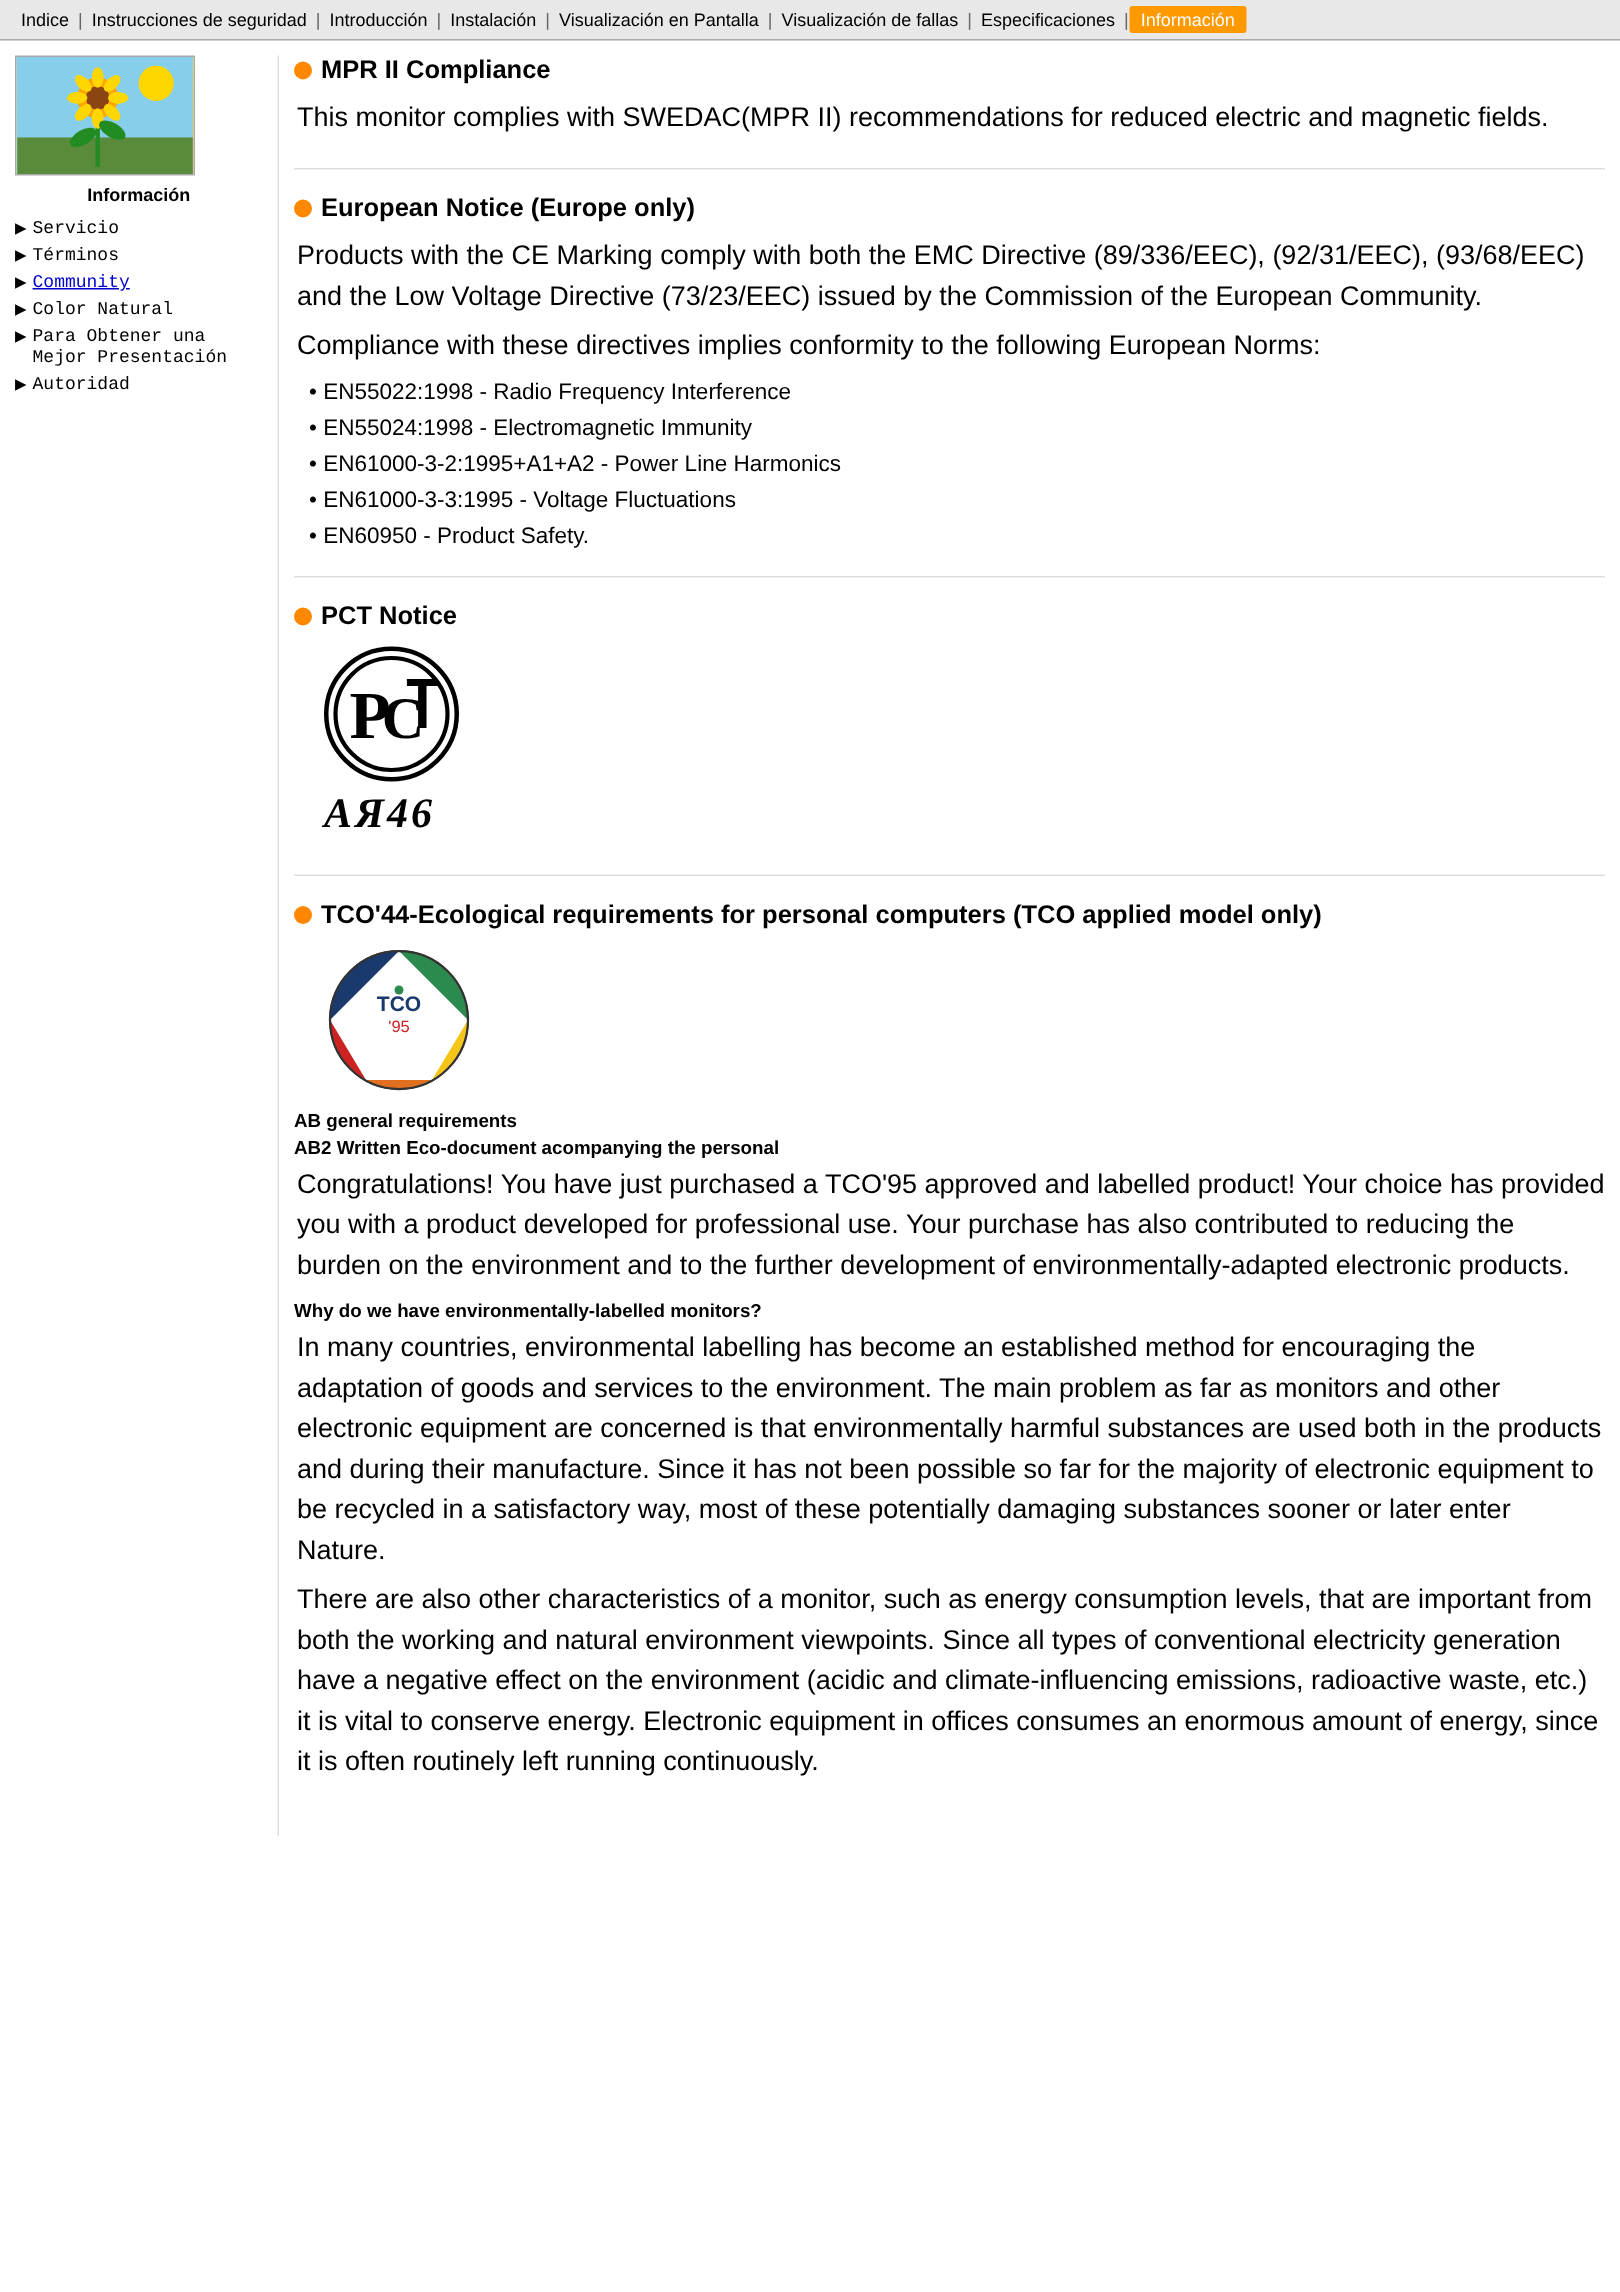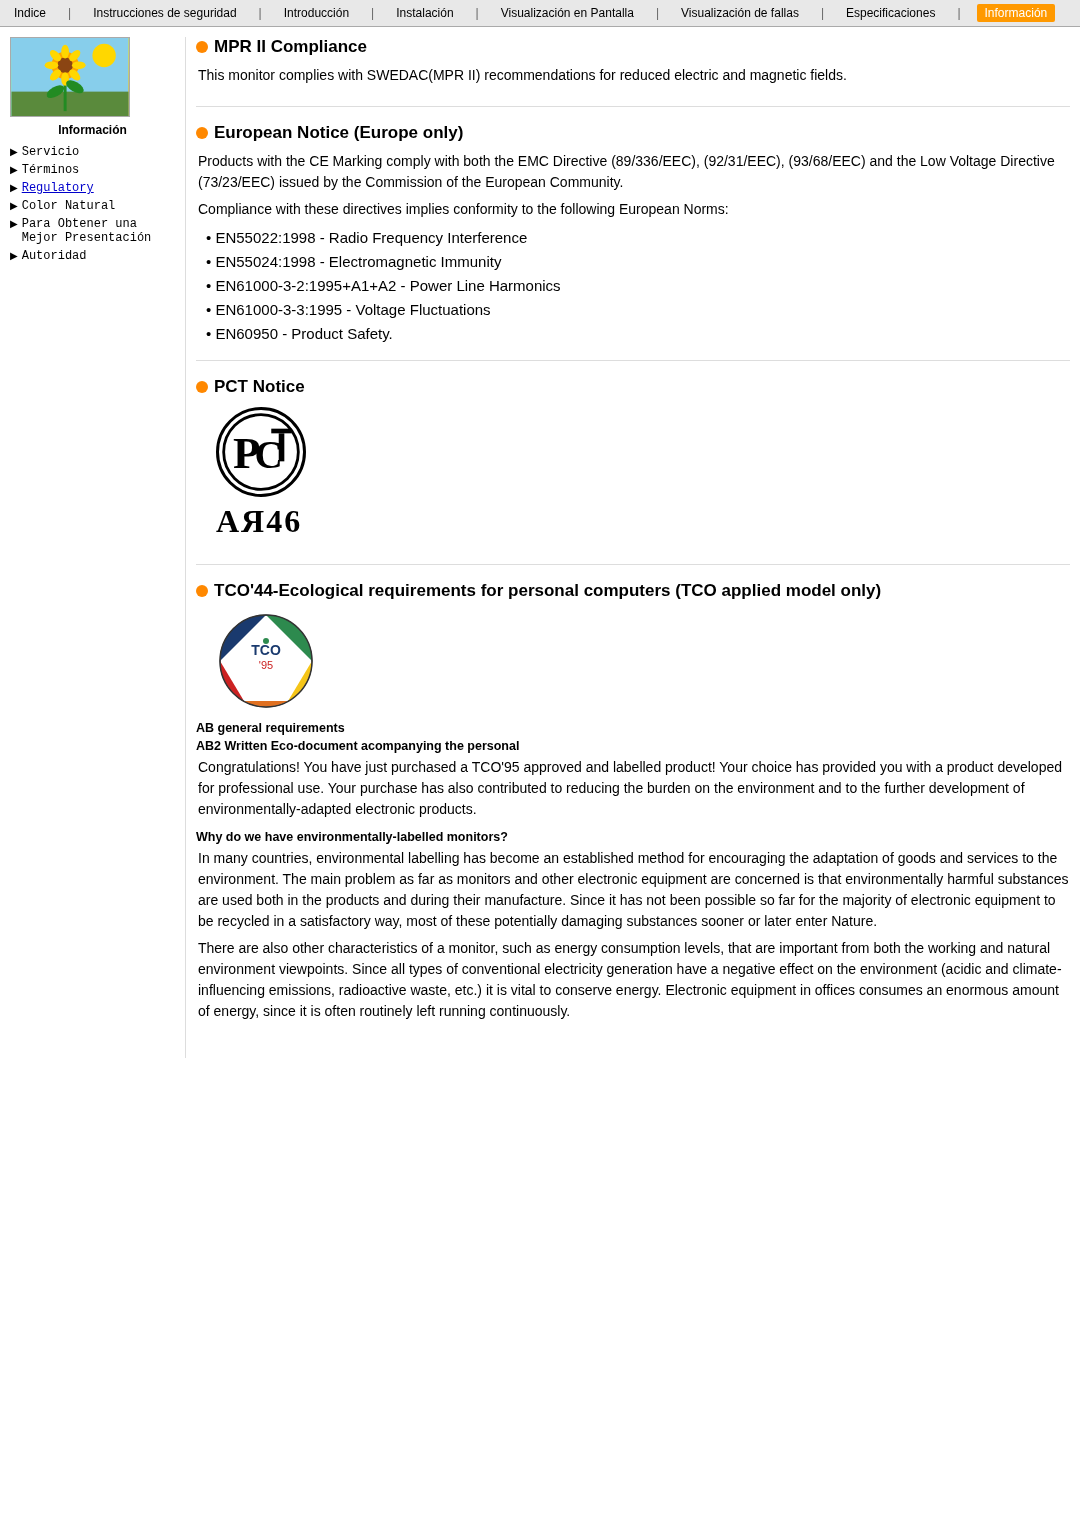--- a/index.html
+++ b/index.html
@@ -12,21 +12,21 @@
     }
 
     
     .top-nav {
       background: #e8e8e8;
       border-bottom: 1px solid #aaa;
       padding: 4px 8px;
       display: flex;
       align-items: center;
       flex-wrap: wrap;
-      gap: 16px;
+      gap: 0;
       font-size: 12px;
     }
     .top-nav a {
       color: #000;
       text-decoration: none;
       padding: 2px 6px;
       white-space: nowrap;
     }
     .top-nav .separator {
       color: #666;
@@ -135,21 +135,21 @@
       background: #333;
       border-radius: 50%;
       display: inline-block;
       flex-shrink: 0;
     }
     .bullet-dot.orange {
       background: #ff8800;
     }
 
     .section-text {
-      font-size: 14px;
+      font-size: 18px;
       line-height: 1.5;
       margin-bottom: 6px;
       margin-left: 2px;
     }
 
     .bullet-list {
       list-style: none;
       margin-left: 10px;
       font-size: 15px;
       line-height: 1.6;
@@ -172,25 +172,26 @@
       border: 3px solid #000;
       border-radius: 50%;
       display: flex;
       align-items: center;
       justify-content: center;
       position: relative;
       margin-bottom: 4px;
     }
 
     .pct-text-below {
-      font-size: 32px;
+      font-size: 28px;
       font-weight: bold;
       font-family: serif;
       margin-top: 2px;
       letter-spacing: 2px;
+      font-style: italic;
     }
 
     
     .tco-badge {
       width: 100px;
       height: 100px;
       margin: 10px 0 10px 20px;
       position: relative;
     }
 
@@ -271,21 +272,21 @@
       <li>
         <span class="arrow">▶</span>
         <a href="#">Servicio</a>
       </li>
       <li>
         <span class="arrow">▶</span>
         <a href="#">Términos</a>
       </li>
       <li>
         <span class="arrow">▶</span>
-        <a href="#" class="blue">Regulatory</a>
+        <a href="#" class="blue">Community</a>
       </li>
       <li>
         <span class="arrow">▶</span>
         <a href="#" class="red">Color Natural</a>
       </li>
       <li>
         <span class="arrow">▶</span>
         <a href="#">Para Obtener una<br>Mejor Presentación</a>
       </li>
       <li>

